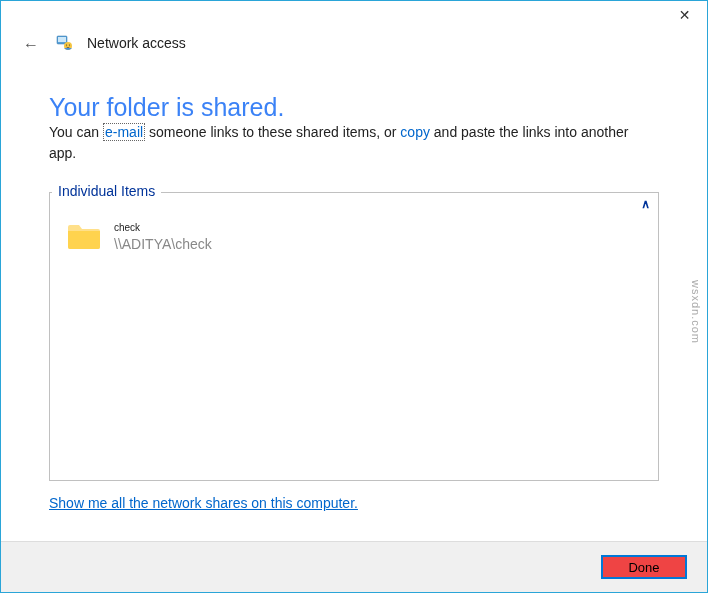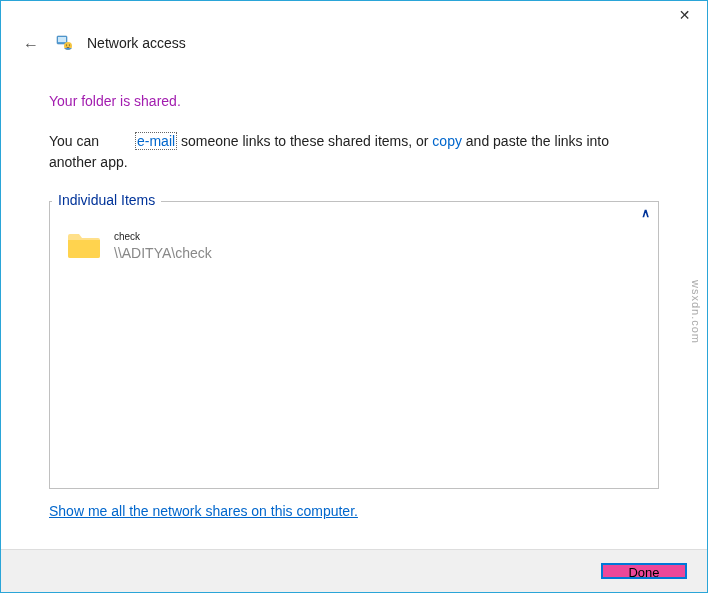--- a/index.html
+++ b/index.html
@@ -64,40 +64,38 @@
       color: #222;
       text-align: right;
     }
     .content {
       padding: 30px 48px 10px 48px;
       flex: 1;
       display: flex;
       flex-direction: column;
     }
     .main-heading {
-      color: #a21caf;
-      font-size: 14px;
+      color: #3b82f6;
+      font-size: 25px;
       font-weight: 400;
-      margin-bottom: 22px;
     }
     .description {
       font-size: 14px;
       color: #222;
       line-height: 1.5;
       margin-bottom: 28px;
     }
     .link {
       color: #0066cc;
       cursor: pointer;
     }
     .link.dotted {
       text-decoration: none;
       border: 1px dotted #666;
       padding: 0 1px;
-      margin-left: 32px;
     }
     .items-box {
       border: 1px solid #c0c0c0;
       position: relative;
       flex: 1;
       margin-bottom: 14px;
       padding: 16px 12px 10px 12px;
     }
     .items-legend {
       position: absolute;
@@ -153,22 +151,22 @@
     }
     .footer {
       background: #f0f0f0;
       border-top: 1px solid #ddd;
       padding: 13px 20px;
       display: flex;
       justify-content: flex-end;
     }
     .done-btn {
       min-width: 86px;
-      height: 16px;
-      background: #ec4899;
+      height: 24px;
+      background: #ef4444;
       border: 2px solid #0078d7;
       font-size: 13px;
       cursor: pointer;
       font-family: inherit;
     }
     .watermark {
       position: absolute;
       right: 6px;
       top: 280px;
       font-size: 11px;

